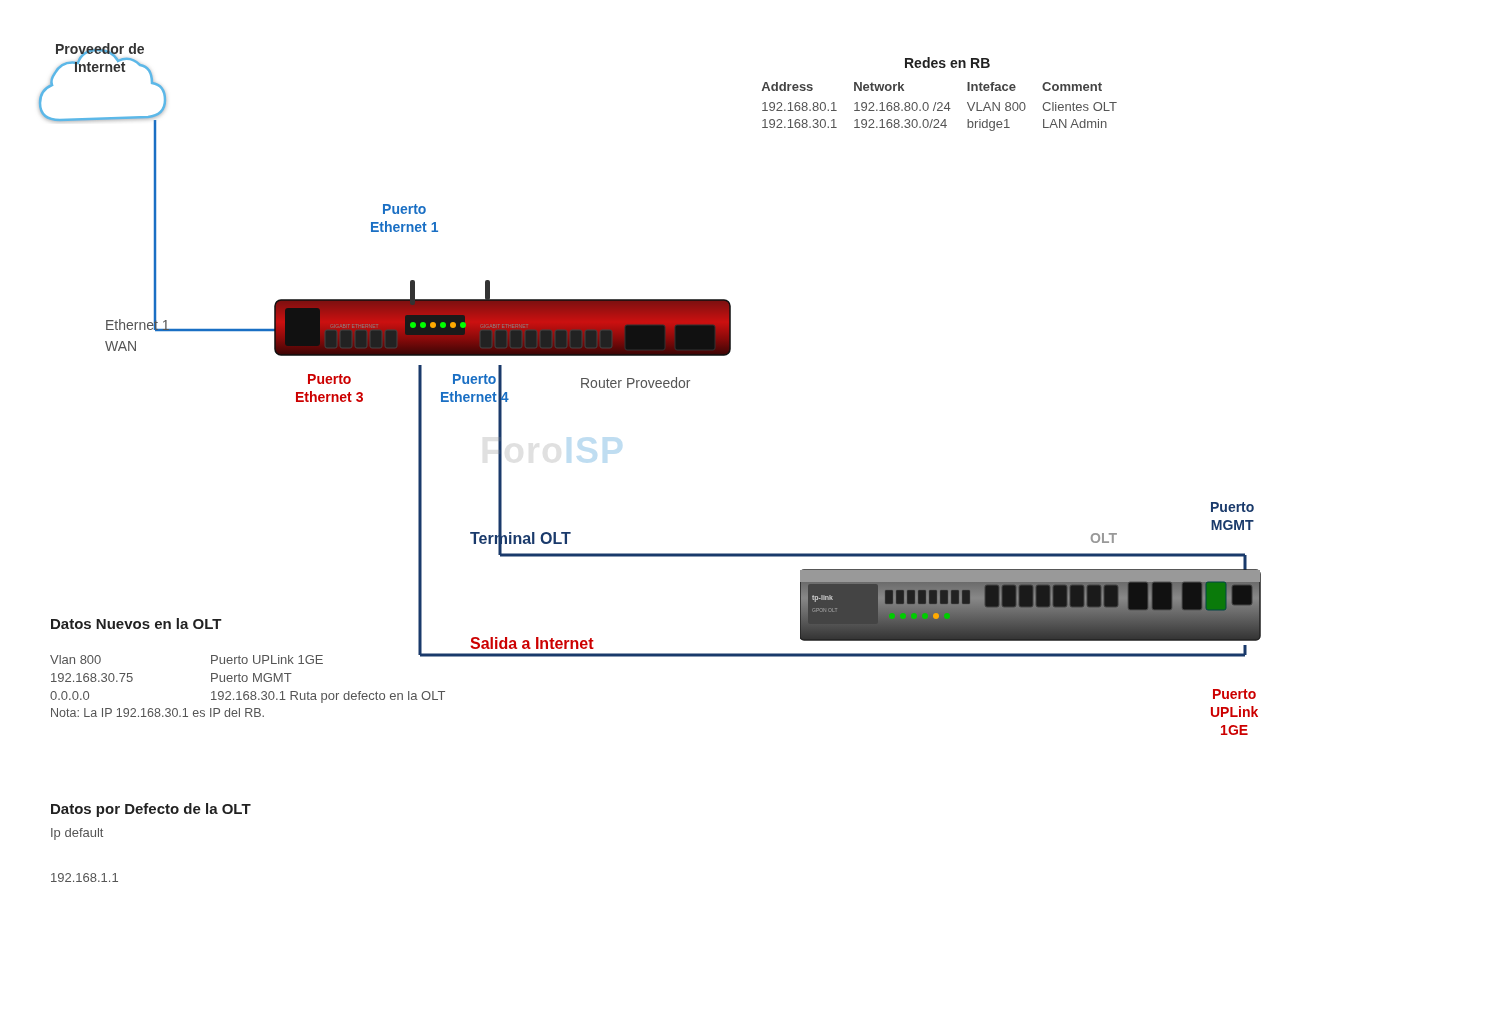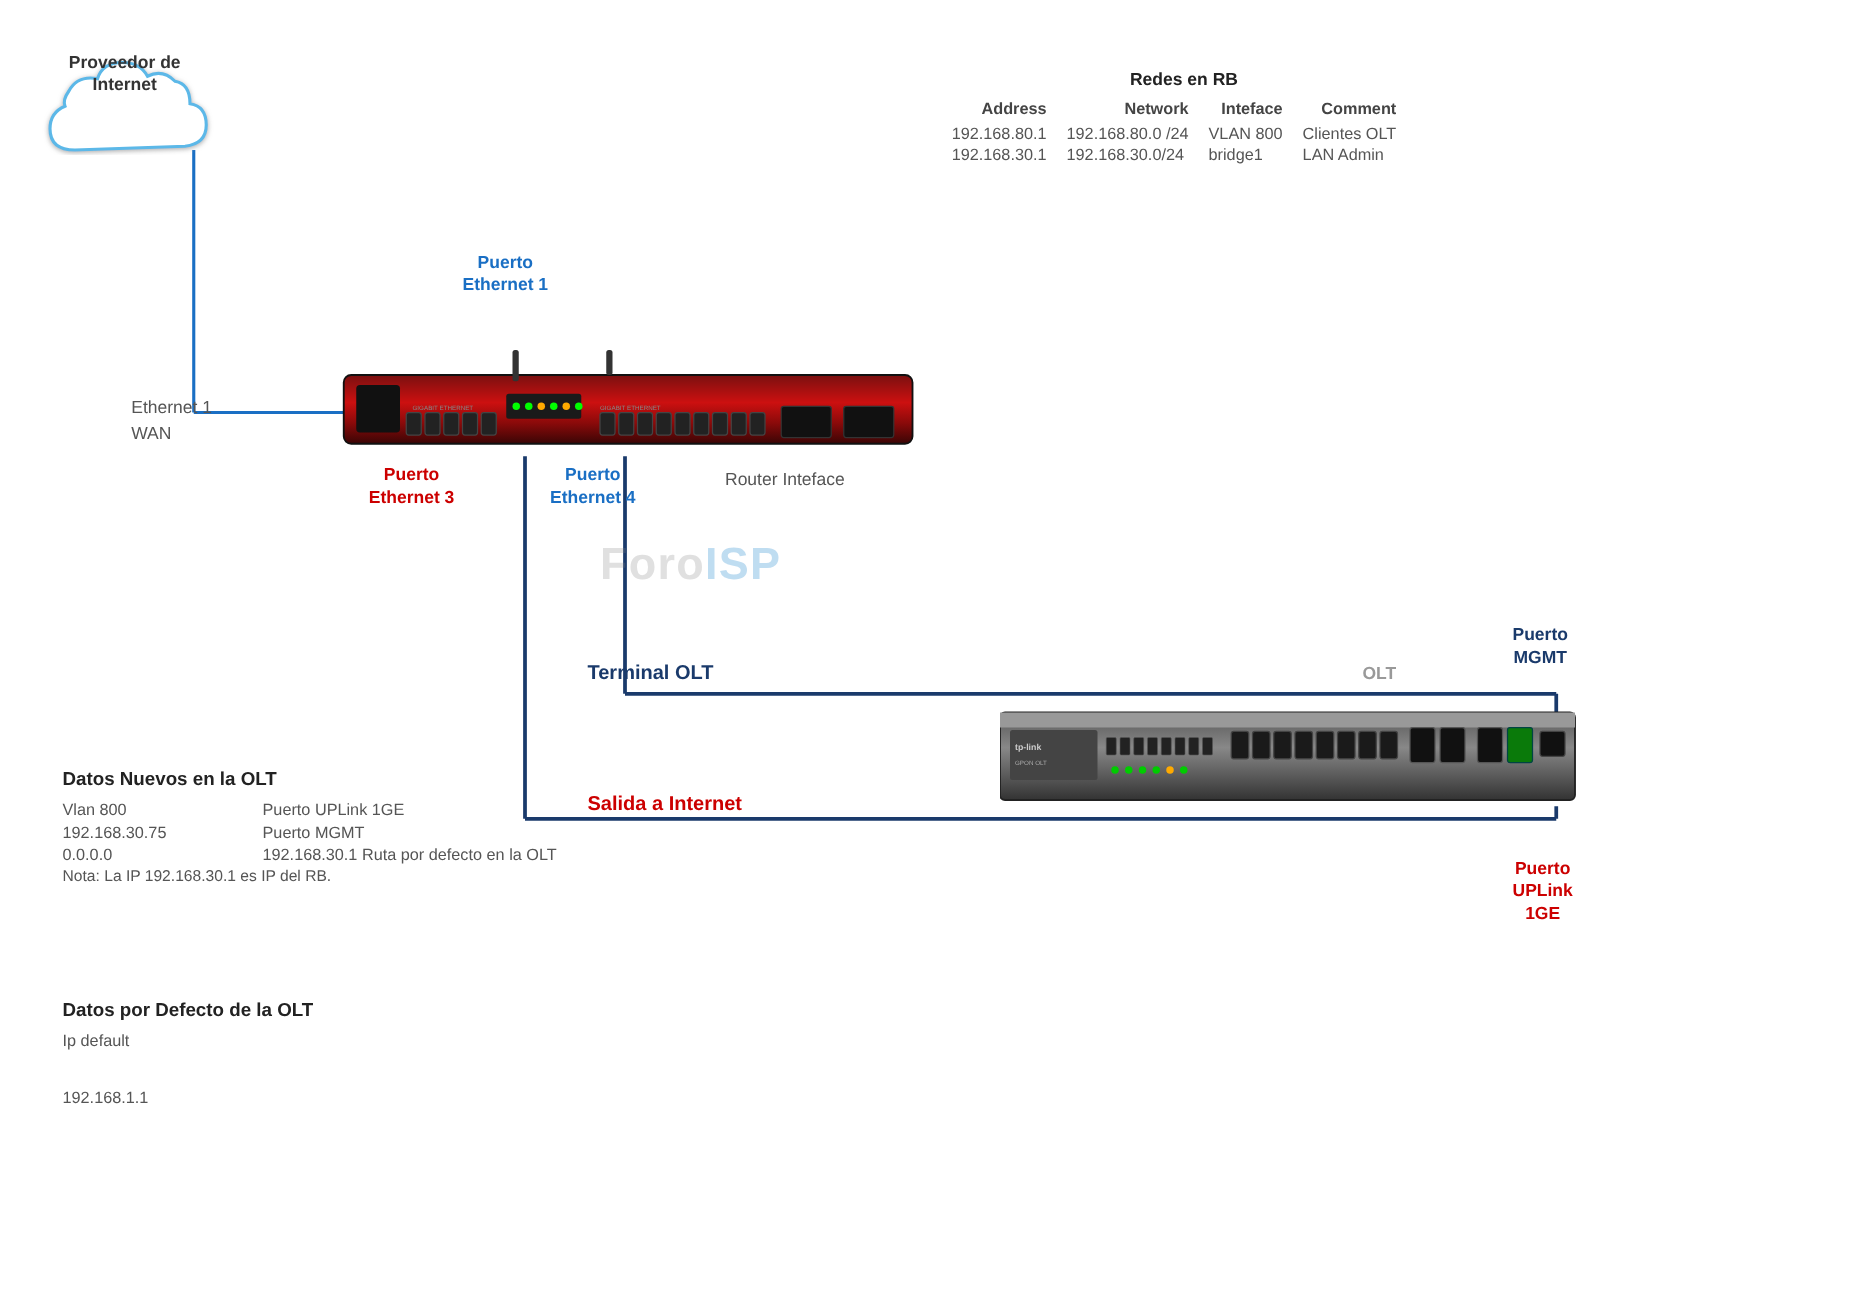--- a/index.html
+++ b/index.html
@@ -56,21 +56,21 @@
       margin-bottom: 6px;
       text-align: center;
     }
     .redes-table table {
       border-collapse: collapse;
     }
     .redes-table th {
       font-weight: bold;
       color: #444;
       padding: 2px 16px 4px 0;
-      text-align: right;
+      text-align: left;
       font-size: 13px;
     }
     .redes-table td {
       padding: 1px 16px 1px 0;
       color: #555;
       font-size: 13px;
     }
 
     
     .router-label {
@@ -202,21 +202,21 @@
     
     .datos-nuevos-section {
       position: absolute;
       top: 615px;
       left: 50px;
     }
     .datos-nuevos-section .section-title {
       font-size: 15px;
       font-weight: bold;
       color: #222;
-      margin-bottom: 8px;
+      margin-bottom: 20px;
     }
     .datos-nuevos-section .data-row {
       display: flex;
       gap: 30px;
       font-size: 13px;
       color: #555;
       margin-bottom: 3px;
     }
     .datos-nuevos-section .data-row .key {
       min-width: 130px;
@@ -381,21 +381,21 @@
   <div class="port-eth3-label">
     <div>Puerto</div>
     <div>Ethernet 3</div>
   </div>
 
   <div class="port-eth4-label">
     <div>Puerto</div>
     <div>Ethernet 4</div>
   </div>
 
-  <div class="router-label">Router Inteface</div>
+  <div class="router-label">Router Proveedor</div>
 
   <div class="watermark">
     <span class="foro">Foro</span><span class="isp">ISP</span>
   </div>
 
   <div class="terminal-olt-label">Terminal OLT</div>
 
   <div class="salida-internet-label">Salida a Internet</div>
 
   <div class="olt-label">OLT</div>

